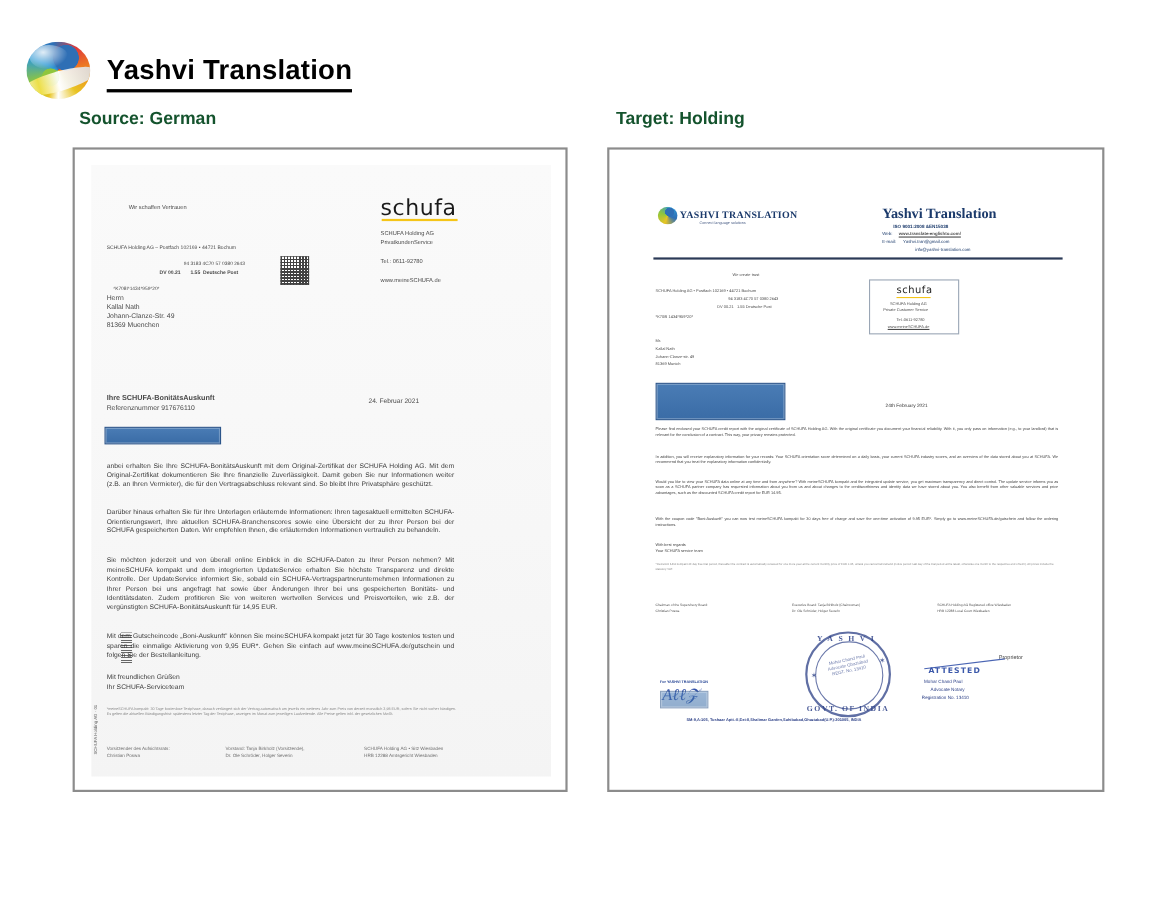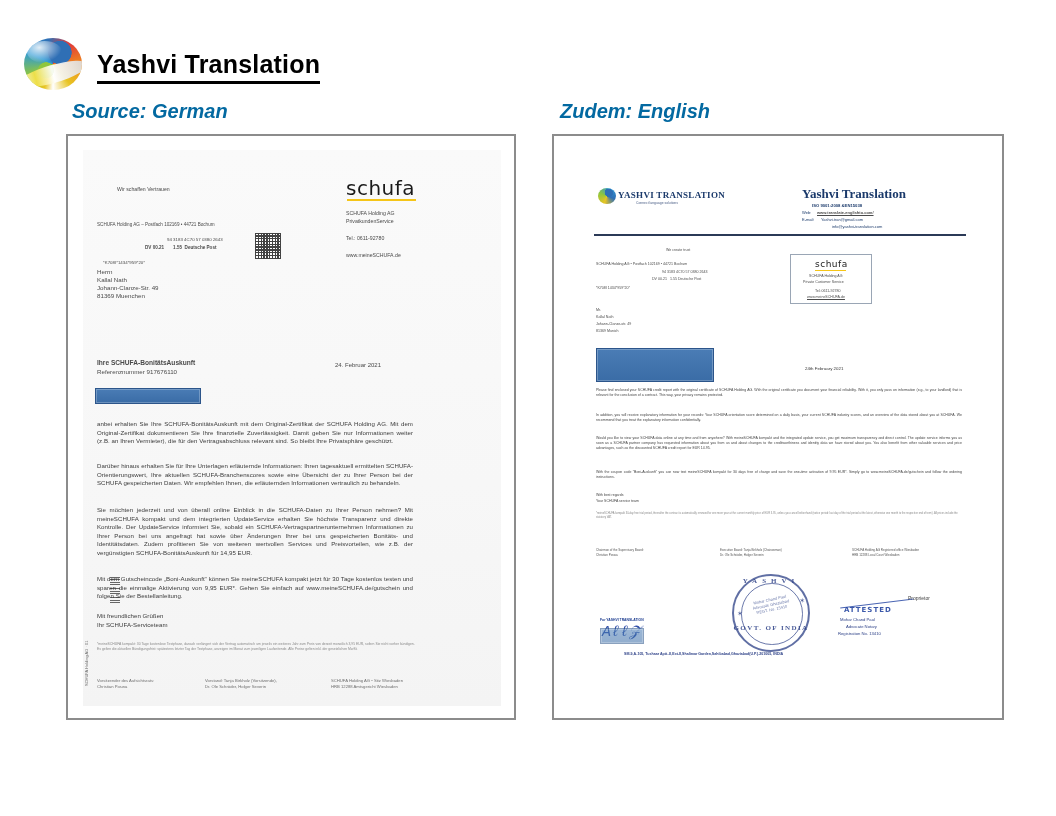--- a/index.html
+++ b/index.html
@@ -46,24 +46,23 @@
     border-bottom: 3px solid #000;
     padding-bottom: 2px;
     letter-spacing: .2px;
   }
   #title-left  { left: 97px;  top: 50px; }
   #title-right { left: 552px; top: 50px; }
 
   .title-sub {
     position: absolute;
     font-weight: bold;
-    font-size: 20px;
-    color: #0369a1;
+    font-size: 16px;
+    color: #14532d;
     white-space: nowrap;
-    font-style: italic;
   }
   #sub-left  { left: 72px;  top: 100px; }
   #sub-right { left: 560px; top: 100px; }
 
   
   .doc-frame {
     position: absolute;
     border: 2px solid #8c8c8c;
     background: #ffffff;
     box-sizing: border-box;
@@ -176,21 +175,21 @@
     color:#2b3f86; opacity:.85;
   }
   .seal .star { position:absolute; color:#2b3f86; font-size:7px; opacity:.8;}
   .seal .inner-txt {
     position:absolute; left:22%; top:30%; width:56%;
     text-align:center; font-size:4px; color:#2b3f86; opacity:.7;
     transform: rotate(-12deg); line-height:5px;
   }
   .sig {
     position:absolute; color:#1d3fa0;
-    font-family:Liberation Mono, monospace; font-style:italic;
+    font-family:Liberation Serif, serif; font-style:italic;
     opacity:.9;
   }
   .attested {
     position:absolute; color:#1a3c9c; font-weight:bold;
     font-family:"DejaVu Sans", sans-serif; letter-spacing:1px;
     opacity:.85;
   }
   .strike { position:absolute; background:#1d3fa0; opacity:.8; }
 </style>
 </head>
@@ -199,21 +198,21 @@
 <div id="root">
 
   <div class="hdr-logo">
     <div class="gl-band"></div>
     <div class="gl-shine"></div>
   </div>
 
   <div class="title-main" id="title-left">Yashvi Translation</div>
   <div class="title-sub" id="sub-left">Source: German</div>
 
-  <div class="title-sub" id="sub-right">Zudem: English</div>
+  <div class="title-sub" id="sub-right">Target: Holding</div>
 
   <div class="doc-frame" id="doc-left">
     <div class="page" id="page-left">
       <div class="pl-inner">
 
         <div class="t" style="left:34px; top:36px;">Wir schaffen Vertrauen</div>
 
         <div class="schufa-word" style="left:263px; top:26px; font-size:20px;">schufa</div>
         <div class="schufa-bar" style="left:264px; top:49px; width:69px; height:2.4px;"></div>
 
@@ -317,21 +316,21 @@
       <div class="t" style="left:6px; top:387px; font-size:3px; color:#555;">Christian Poswa</div>
       <div class="t" style="left:130px; top:382px; font-size:3px; color:#555;">Executive Board: Tanja Birkholz (Chairwoman)</div>
       <div class="t" style="left:130px; top:387px; font-size:3px; color:#555;">Dr. Ole Schröder, Holger Severin</div>
       <div class="t" style="left:262px; top:382px; font-size:3px; color:#555;">SCHUFA Holding AG Registered office Wiesbaden</div>
       <div class="t" style="left:262px; top:387px; font-size:3px; color:#555;">HRB 12288 Local Court Wiesbaden</div>
 
       <div class="seal" style="left:142px; top:408px; width:78px; height:78px;">
         <div class="ring"></div>
         <div class="ring2"></div>
         <div class="arc-t" style="top:3px; font-size:7px; letter-spacing:5px;">YASHVI</div>
-        <div class="arc-b" style="bottom:20px; font-size:7px; letter-spacing:1.4px;">GOVT. OF INDIA</div>
+        <div class="arc-b" style="bottom:4px; font-size:7px; letter-spacing:1.4px;">GOVT. OF INDIA</div>
         <div class="star" style="left:5px; top:46%;">✶</div>
         <div class="star" style="right:5px; top:30%;">✶</div>
         <div class="inner-txt">Mohar Chand Paul
 Advocate
 Ghaziabad
 REGT. No. 13410</div>
       </div>
 
       <div class="t" style="left:10px; top:452px; font-size:3.4px; color:#1b3b8f; font-weight:bold;">For YASHVI TRANSLATION</div>
       <div class="sig" style="left:12px; top:457px; font-size:15px;">Aℓℓ𝒵̵</div>

